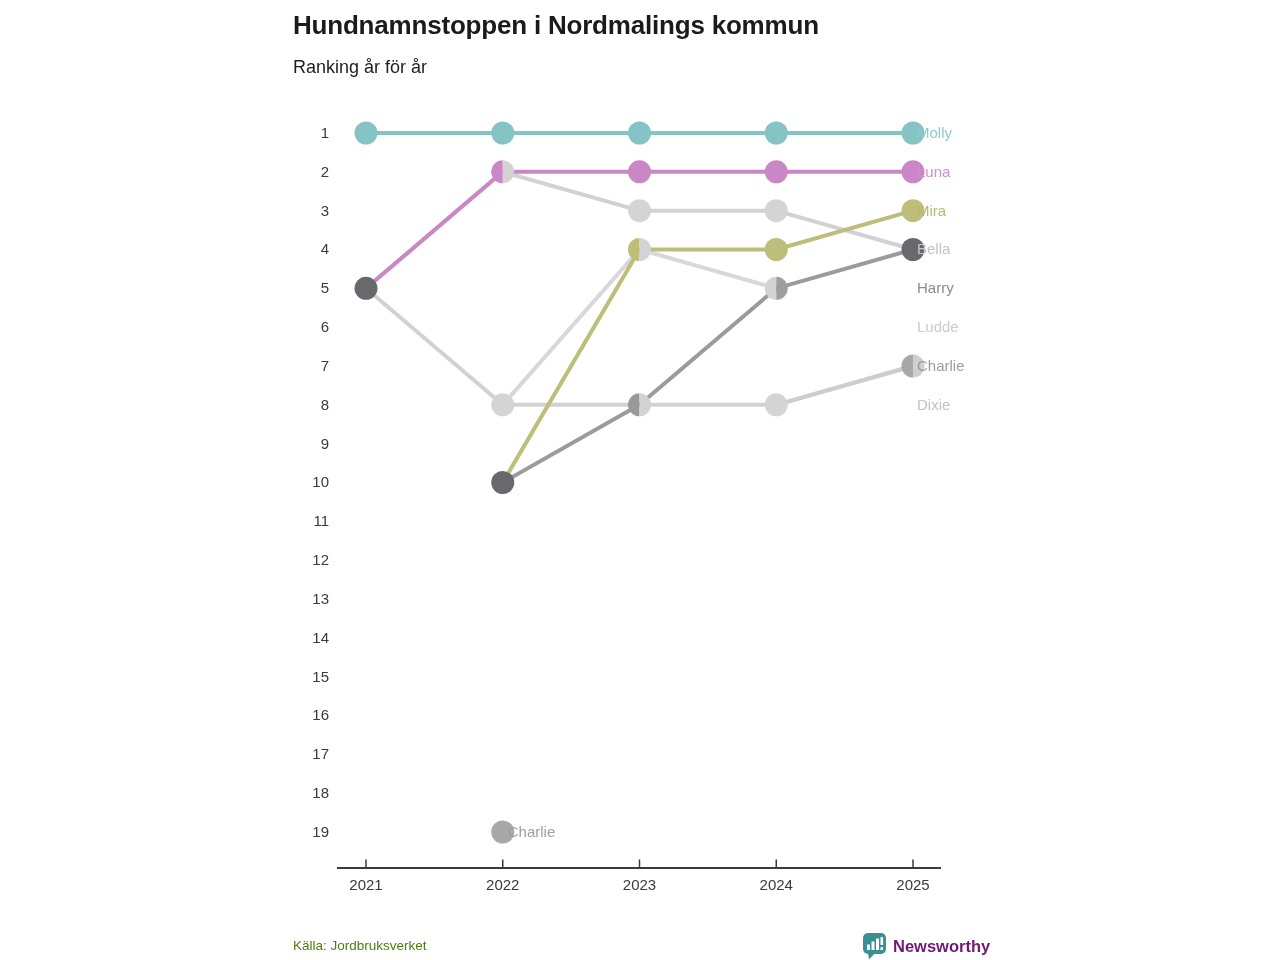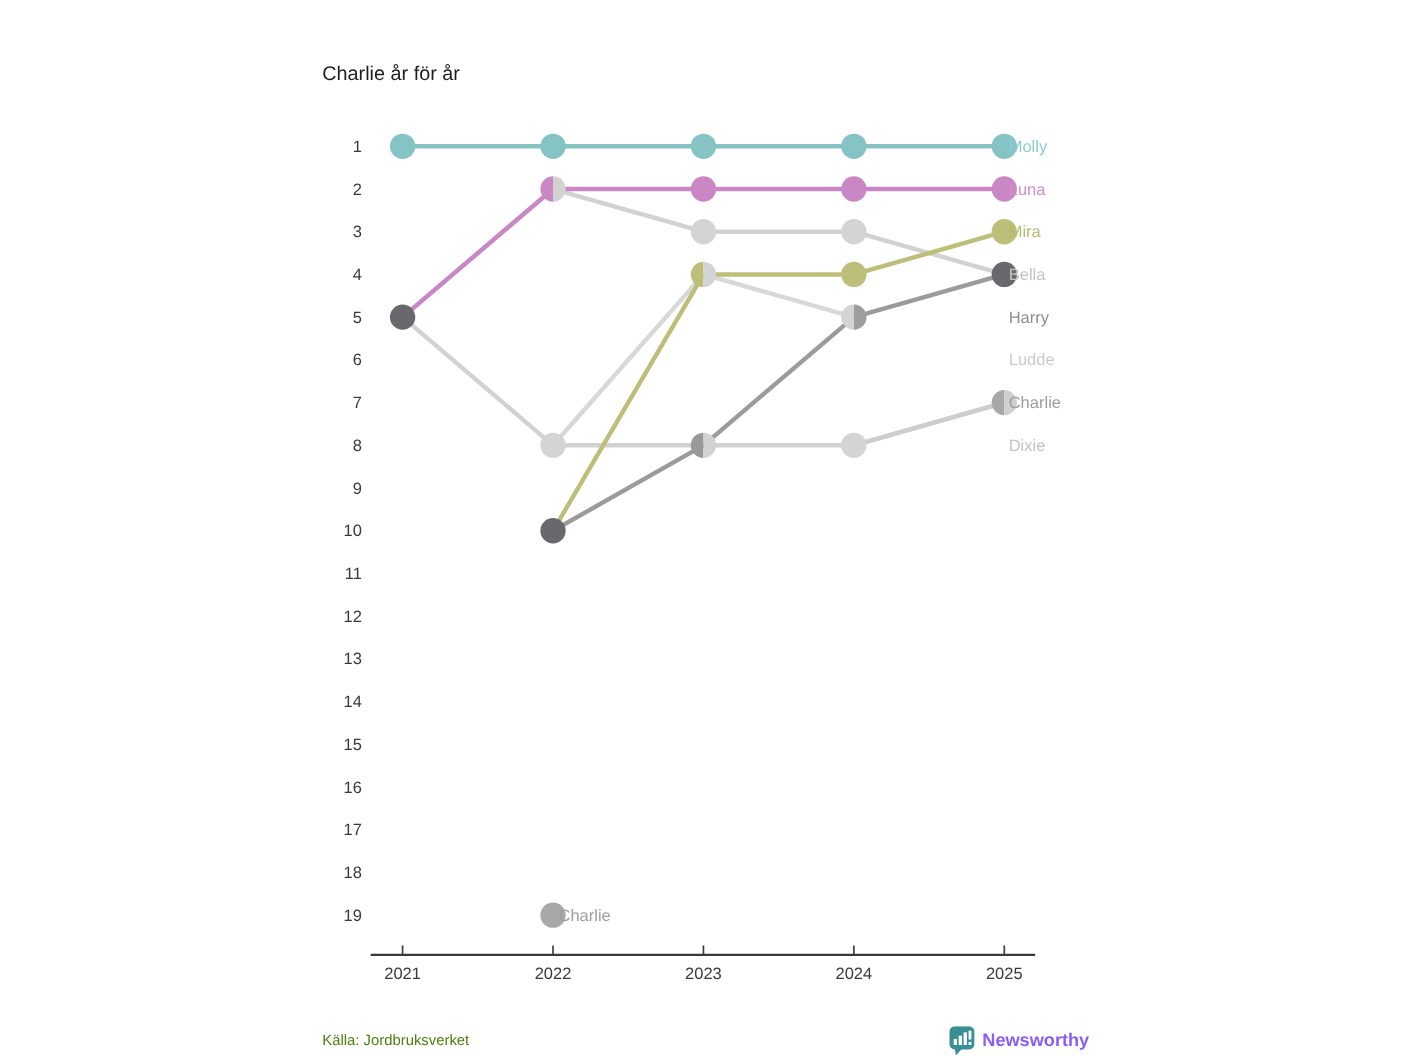--- a/index.html
+++ b/index.html
@@ -4,28 +4,29 @@
 <style>
   html,body{margin:0;padding:0;background:#fff;}
   #page{position:relative;width:1280px;height:960px;background:#ffffff;overflow:hidden;
         font-family:"Liberation Sans","DejaVu Sans",sans-serif;}
   #chart-title{position:absolute;left:293px;top:10px;font-size:26px;font-weight:700;
         color:#1b1b1b;letter-spacing:-0.2px;}
   #chart-subtitle{position:absolute;left:293px;top:57px;font-size:18px;color:#1e1e1e;}
   #chart{position:absolute;left:0;top:0;}
   #footer-source{position:absolute;left:293px;top:938px;font-size:13.5px;color:#4d7c0f;}
   #brand{position:absolute;left:863px;top:933px;display:flex;align-items:center;gap:7px;}
-  #brand-text{font-size:16.5px;font-weight:600;color:#8b5cf6;}
+  #brand-text{font-size:16.5px;font-weight:600;color:#701a75;}
 </style>
 </head>
 <body>
 
 <div id="page">
 
-  <div id="chart-subtitle">Charlie år för år</div>
+  <div id="chart-title">Hundnamnstoppen i Nordmalings kommun</div>
+  <div id="chart-subtitle">Ranking år för år</div>
 
   <svg id="chart" width="1280" height="960" viewBox="0 0 1280 960">
       <text x="329" y="138" fill="#3a3a3a" font-size="15" text-anchor="end" font-family="&quot;Liberation Sans&quot;,&quot;DejaVu Sans&quot;,sans-serif">1</text>
       <text x="329" y="176.8333" fill="#3a3a3a" font-size="15" text-anchor="end" font-family="&quot;Liberation Sans&quot;,&quot;DejaVu Sans&quot;,sans-serif">2</text>
       <text x="329" y="215.66660000000002" fill="#3a3a3a" font-size="15" text-anchor="end" font-family="&quot;Liberation Sans&quot;,&quot;DejaVu Sans&quot;,sans-serif">3</text>
       <text x="329" y="254.4999" fill="#3a3a3a" font-size="15" text-anchor="end" font-family="&quot;Liberation Sans&quot;,&quot;DejaVu Sans&quot;,sans-serif">4</text>
       <text x="329" y="293.33320000000003" fill="#3a3a3a" font-size="15" text-anchor="end" font-family="&quot;Liberation Sans&quot;,&quot;DejaVu Sans&quot;,sans-serif">5</text>
       <text x="329" y="332.16650000000004" fill="#3a3a3a" font-size="15" text-anchor="end" font-family="&quot;Liberation Sans&quot;,&quot;DejaVu Sans&quot;,sans-serif">6</text>
       <text x="329" y="370.9998" fill="#3a3a3a" font-size="15" text-anchor="end" font-family="&quot;Liberation Sans&quot;,&quot;DejaVu Sans&quot;,sans-serif">7</text>
       <text x="329" y="409.8331" fill="#3a3a3a" font-size="15" text-anchor="end" font-family="&quot;Liberation Sans&quot;,&quot;DejaVu Sans&quot;,sans-serif">8</text>

